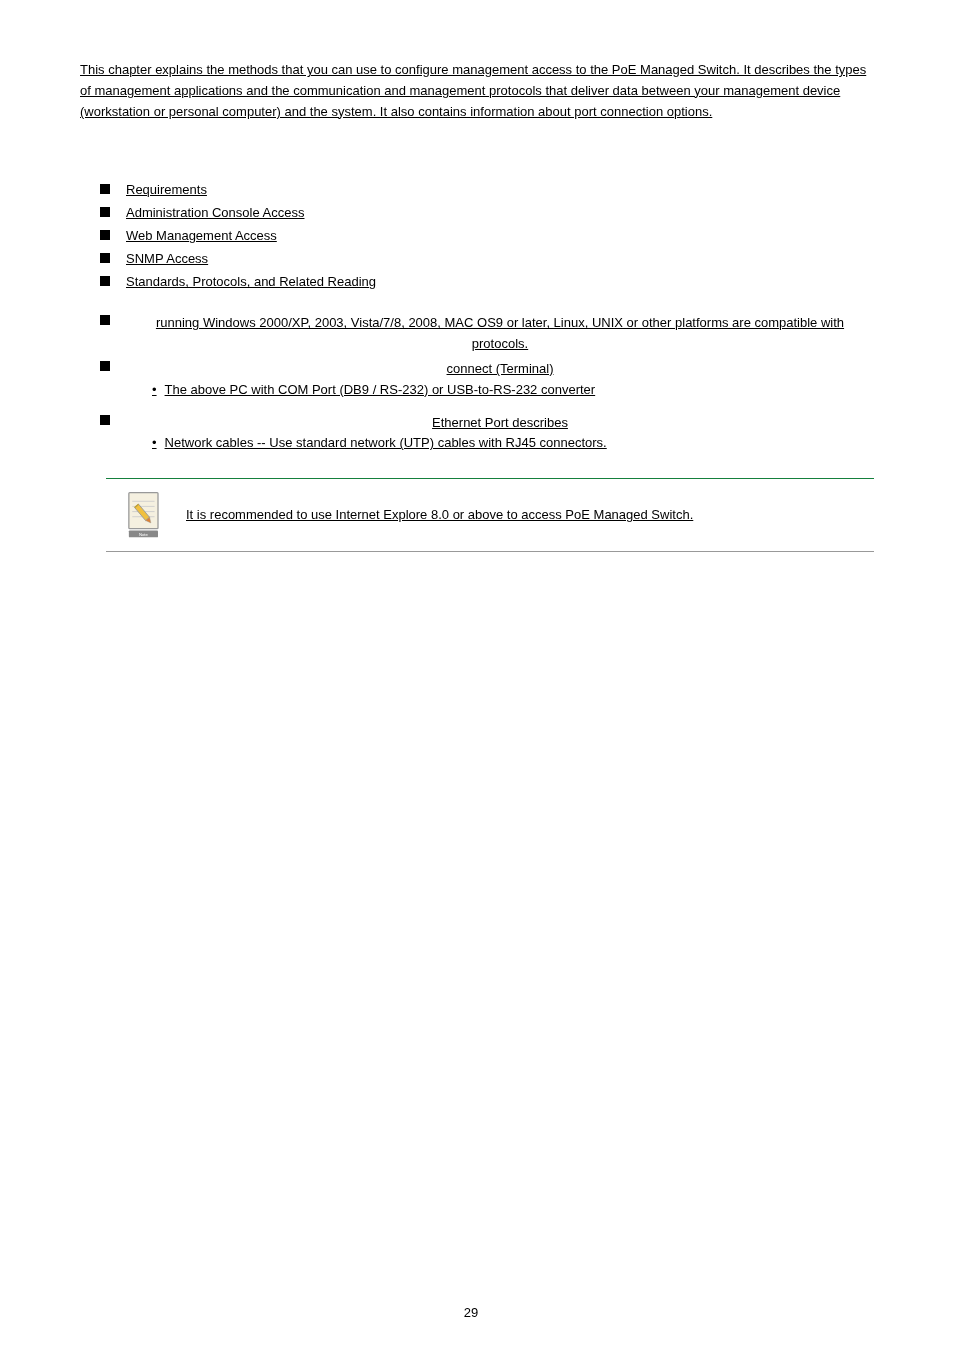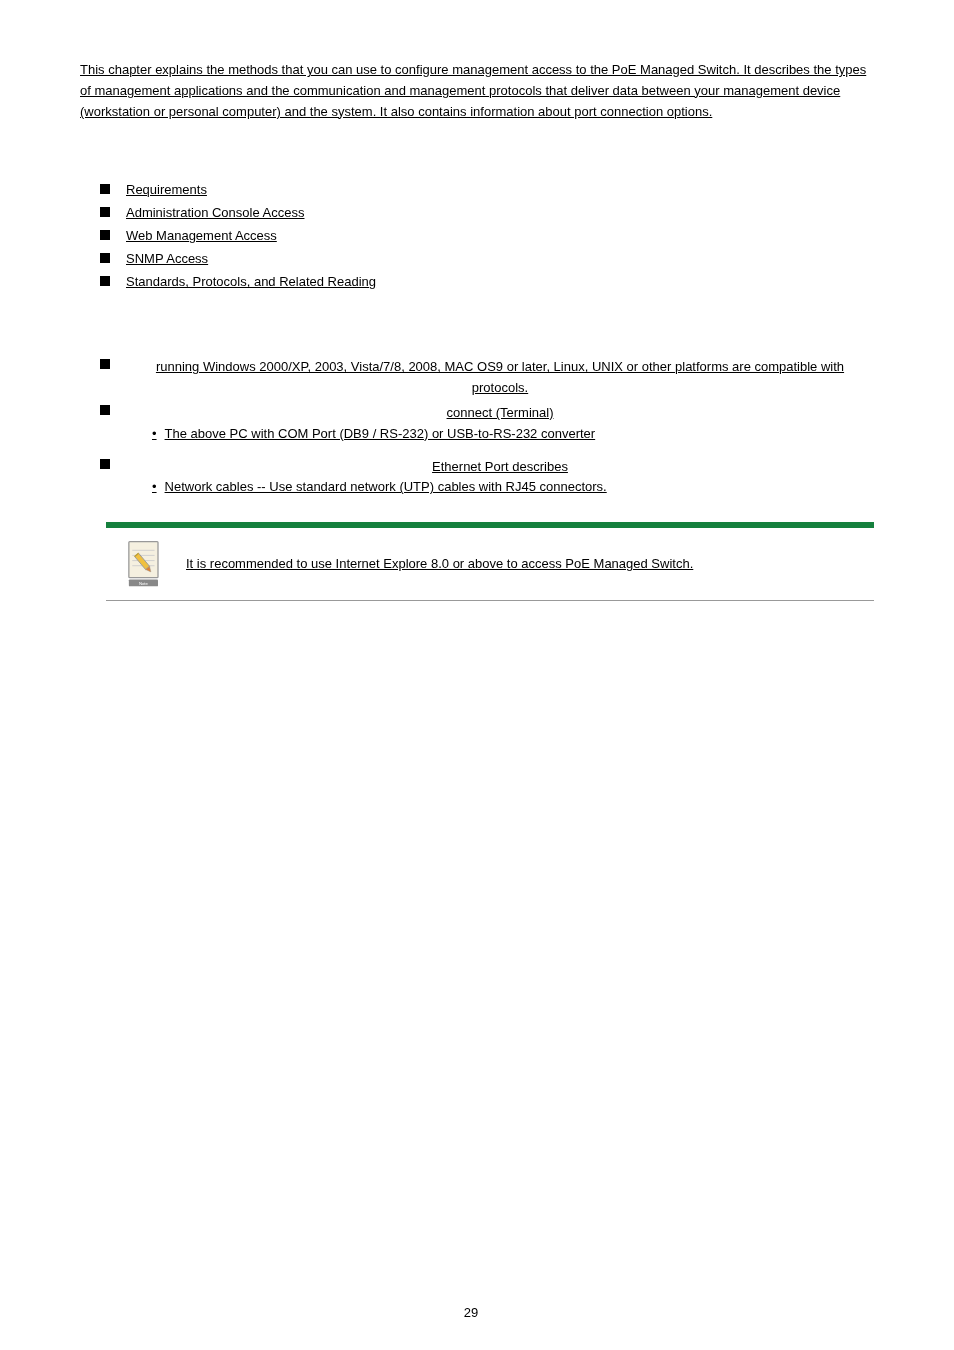--- a/index.html
+++ b/index.html
@@ -27,21 +27,21 @@
     }
 
     .intro-text {
       font-size: 13px;
       line-height: 1.6;
       margin-bottom: 60px;
       color: #000;
     }
 
     .toc-section {
-      margin-bottom: 68px;
+      margin-bottom: 24px;
     }
 
     .toc-list {
       list-style: none;
       padding: 0;
       margin-left: 20px;
     }
 
     .toc-list li {
       display: flex;
@@ -99,21 +99,21 @@
     }
 
     .req-item-wrap {
       display: flex;
       flex-direction: column;
       flex: 1;
       text-align: center;
     }
 
     .note-box {
-      border-top: 6px solid #15803d;
+      border-top: 1px solid #15803d;
       border-bottom: 1px solid #999;
       padding: 12px 16px;
       display: flex;
       align-items: center;
       gap: 16px;
       margin-top: 16px;
       margin-left: 26px;
     }
 
     .note-icon {

